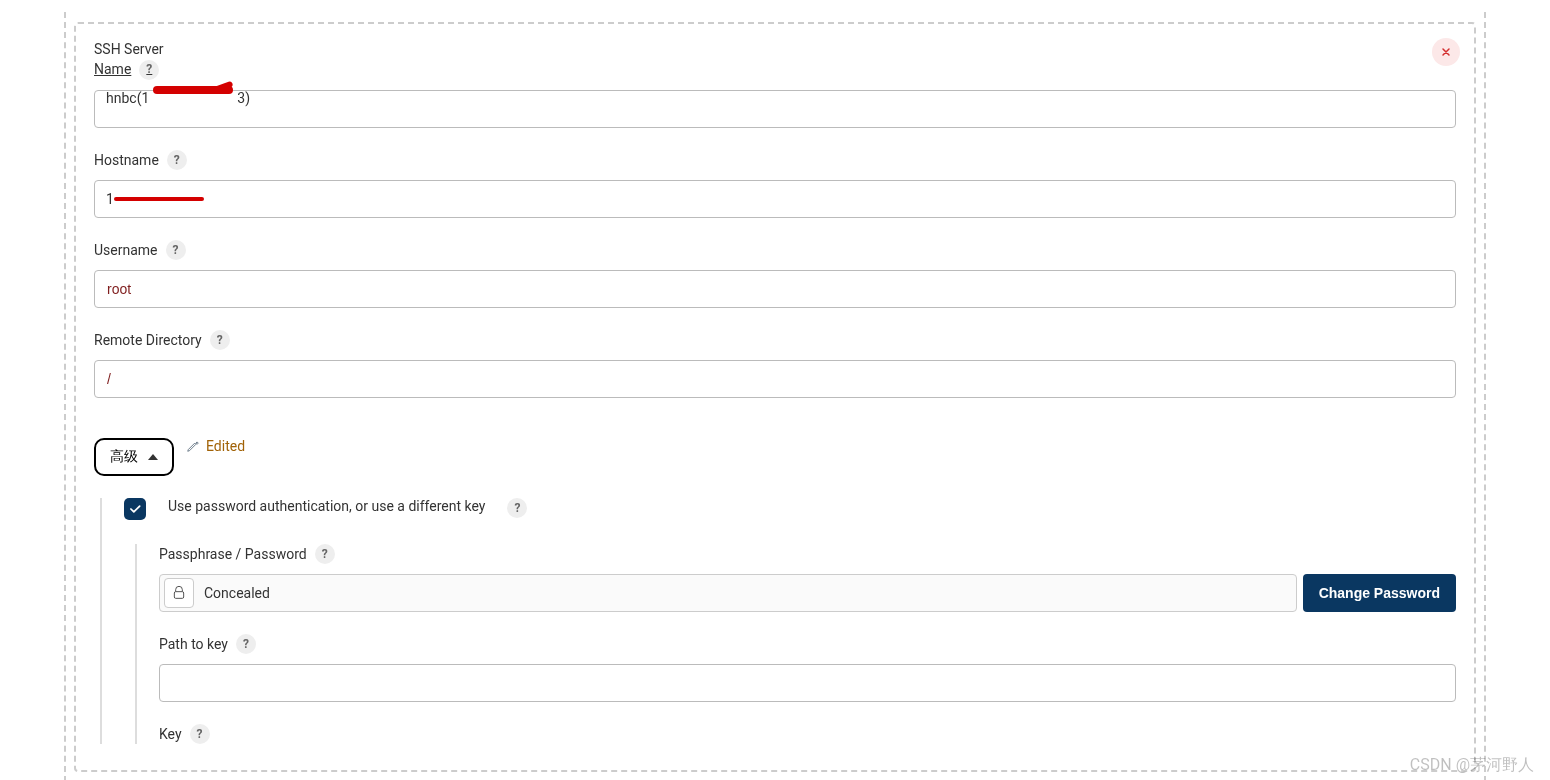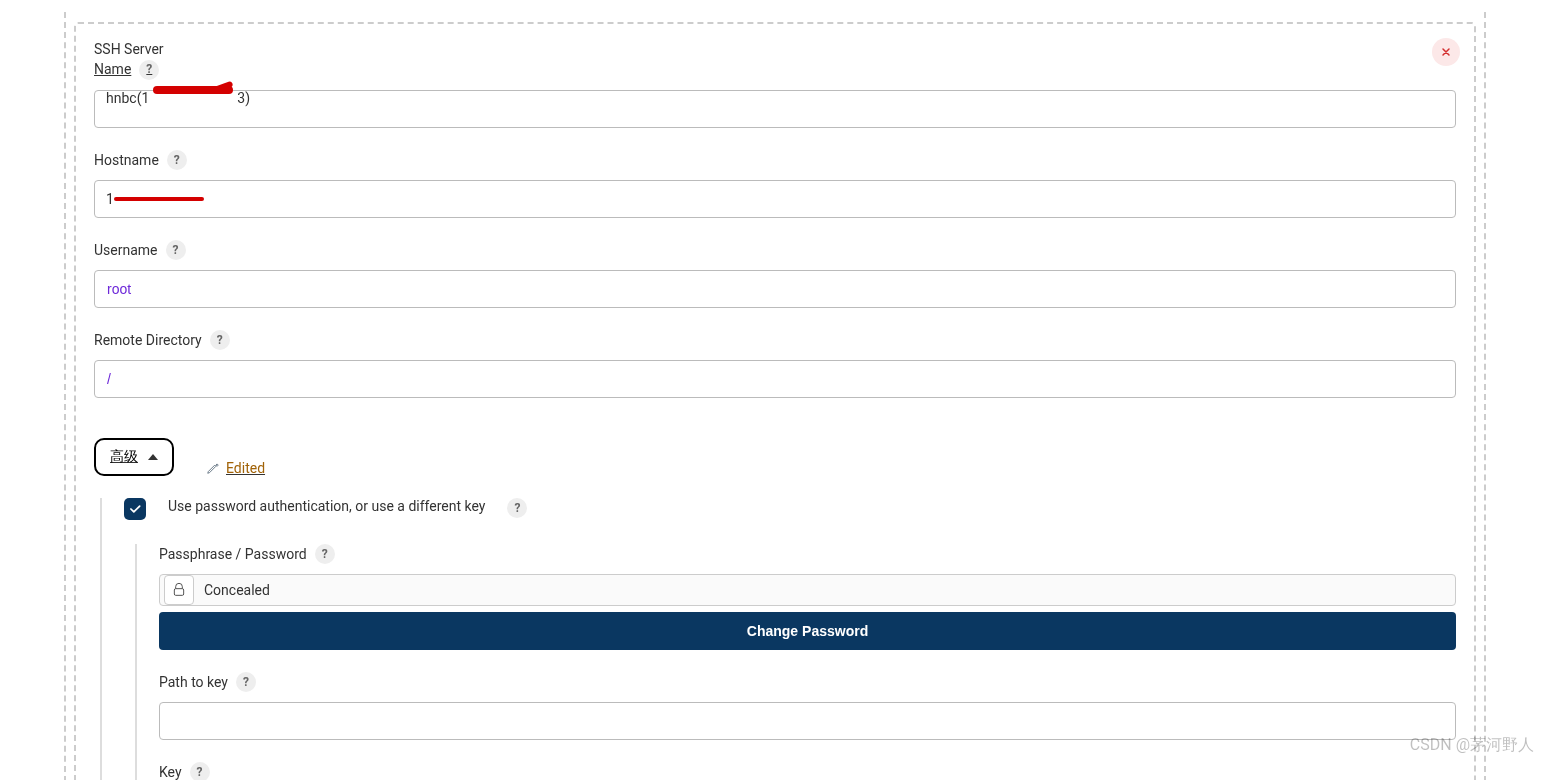--- a/index.html
+++ b/index.html
@@ -70,39 +70,38 @@
       font-weight: bold;
       cursor: pointer;
     }
     .text-input {
       width: 100%;
       height: 38px;
       border: 1px solid #bbb;
       border-radius: 4px;
       padding: 0 12px;
       font-size: 14px;
-      color: #6d28d9;
+      color: #7f1d1d;
       background: #fff;
     }
     .redact-overlay {
       position: absolute;
       top: 50%;
       transform: translateY(-50%);
       height: 10px;
       background: #d40000;
       border-radius: 5px;
     }
     .input-wrap { position: relative; }
     .adv-row {
       display: flex;
-      align-items: flex-end;
-      gap: 32px;
+      align-items: flex-start;
+      gap: 12px;
       margin-top: 40px;
       margin-bottom: 22px;
-      text-decoration: underline;
     }
     .adv-btn {
       display: inline-flex;
       align-items: center;
       gap: 10px;
       border: 2px solid #000;
       border-radius: 10px;
       padding: 8px 14px;
       background: #fff;
       cursor: pointer;
@@ -147,21 +146,20 @@
     .sub-panel {
       border-left: 2px solid #ddd;
       margin-left: 11px;
       padding-left: 22px;
     }
     .sub-field { margin-bottom: 22px; }
     .password-row {
       display: flex;
       align-items: stretch;
       gap: 6px;
-      flex-direction: column;
     }
     .concealed-box {
       flex: 1;
       border: 1px solid #ccc;
       border-radius: 4px;
       background: #fafafa;
       display: flex;
       align-items: center;
       padding: 0 4px;
       height: 38px;
@@ -185,21 +183,21 @@
       border-radius: 4px;
       padding: 0 16px;
       height: 38px;
       font-weight: 600;
       font-size: 14px;
       cursor: pointer;
       white-space: nowrap;
     }
     .watermark {
       position: absolute;
-      bottom: 24px;
+      bottom: 4px;
       right: 16px;
       color: rgba(0,0,0,0.25);
       font-size: 16px;
       pointer-events: none;
     }
   </style>
 </head>
 <body>
 
 <div class="outer-dashed">

